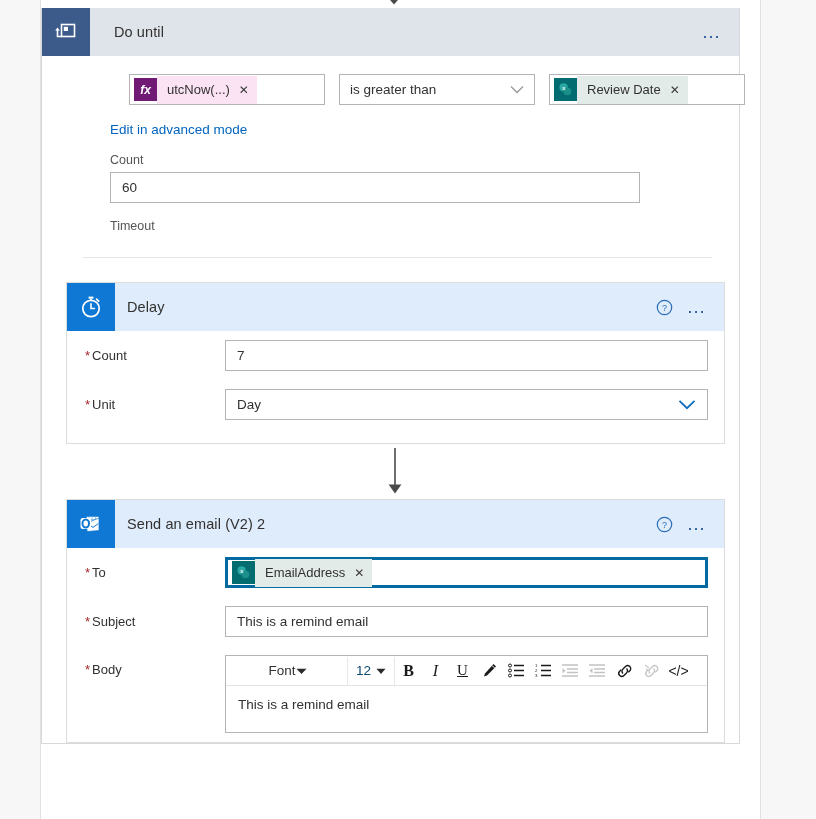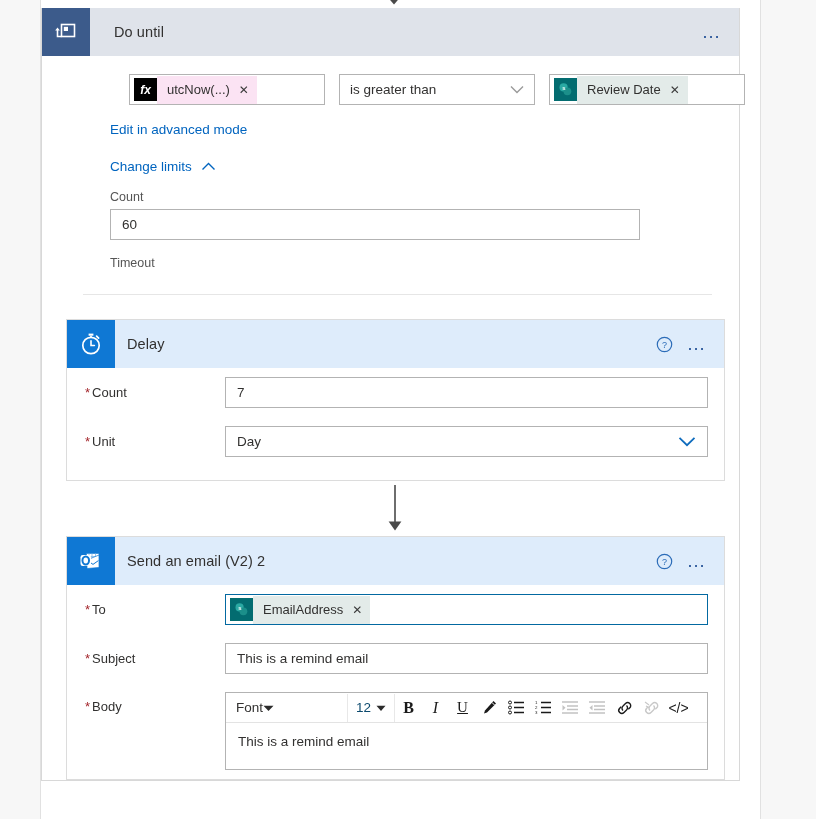--- a/index.html
+++ b/index.html
@@ -143,21 +143,21 @@
     max-width: 100%;
   }
   .chip-badge {
     width: 23px; height: 23px;
     flex: 0 0 23px;
     display: flex;
     align-items: center;
     justify-content: center;
     color: #ffffff;
   }
-  .badge-fx { background: #000000; font-style: italic; font-weight: bold; font-size: 12px; }
+  .badge-fx { background: #701a75; font-style: italic; font-weight: bold; font-size: 12px; }
   .badge-sp { background: #036c70; }
   .chip-body {
     display: inline-flex;
     align-items: center;
     gap: 9px;
     padding: 0 8px 0 10px;
     height: 28px;
     font-size: 13px;
     color: #323130;
     white-space: nowrap;
@@ -239,21 +239,21 @@
     display: flex;
     align-items: center;
     justify-content: space-between;
     padding: 0 11px;
     font-size: 13.5px;
     color: #323130;
     cursor: pointer;
   }
   .token-input {
     height: 31px;
-    border: 1px solid #0369a1;
+    border: 3px solid #0369a1;
     background: #ffffff;
     display: flex;
     align-items: center;
     padding: 0 4px;
   }
 
   .connector {
     height: 55px;
     display: flex;
     align-items: center;
@@ -269,21 +269,21 @@
   .rte-toolbar {
     display: flex;
     align-items: center;
     height: 30px;
     border-bottom: 1px solid #e3e3e3;
     padding: 0 2px;
   }
   .tb-font {
     display: flex;
     align-items: center;
-    justify-content: flex-start;
+    justify-content: center;
     width: 120px;
     height: 28px;
     padding: 0 8px;
     font-size: 13.5px;
     color: #323130;
     border-right: 1px solid #e8e8e8;
     cursor: pointer;
   }
   .tb-size {
     display: flex;
@@ -392,28 +392,20 @@
             </span>
           </span>
         </div>
 
       </div>
 
       <div class="adv-mode-row">
         <span class="link">Edit in advanced mode</span>
       </div>
 
-      <div class="change-limits-row">
-        <span class="link">Change limits</span>
-        <span class="caret">
-          <svg width="15" height="9" viewBox="0 0 15 9">
-            <path d="M1.5 7.5 L7.5 1.5 L13.5 7.5" fill="none" stroke="#0064bf" stroke-width="1.4"></path>
-          </svg>
-        </span>
-      </div>
 
       <div class="field-block">
         <div class="field-label">Count</div>
         <input class="text-input" type="text" value="60" style="">
       </div>
 
       <div class="field-block">
         <div class="field-label">Timeout</div>
       </div>
 

